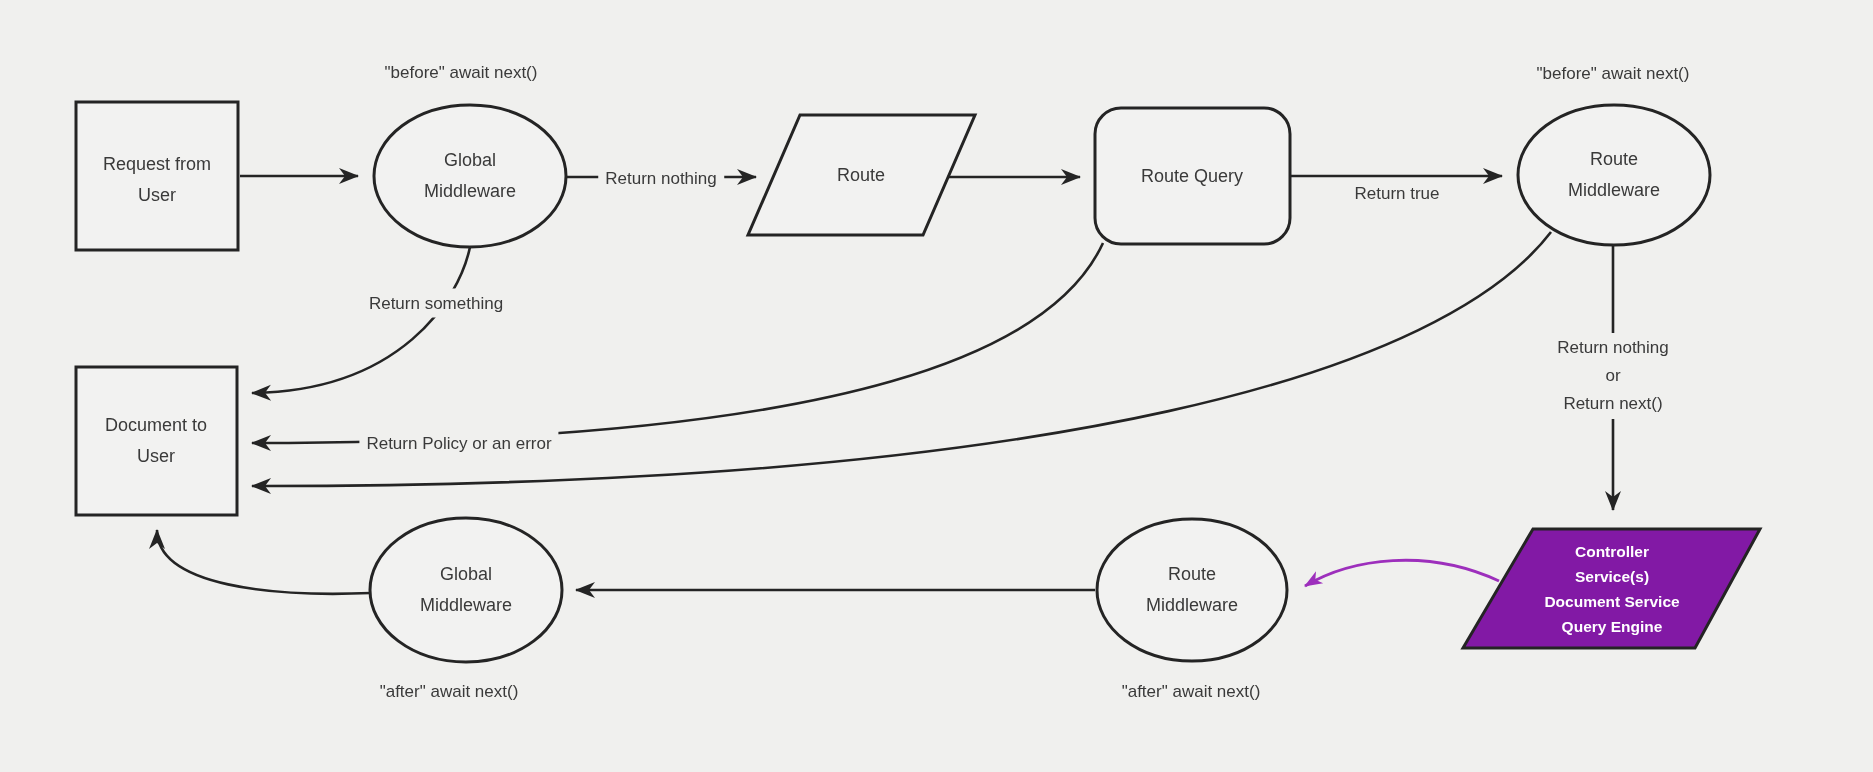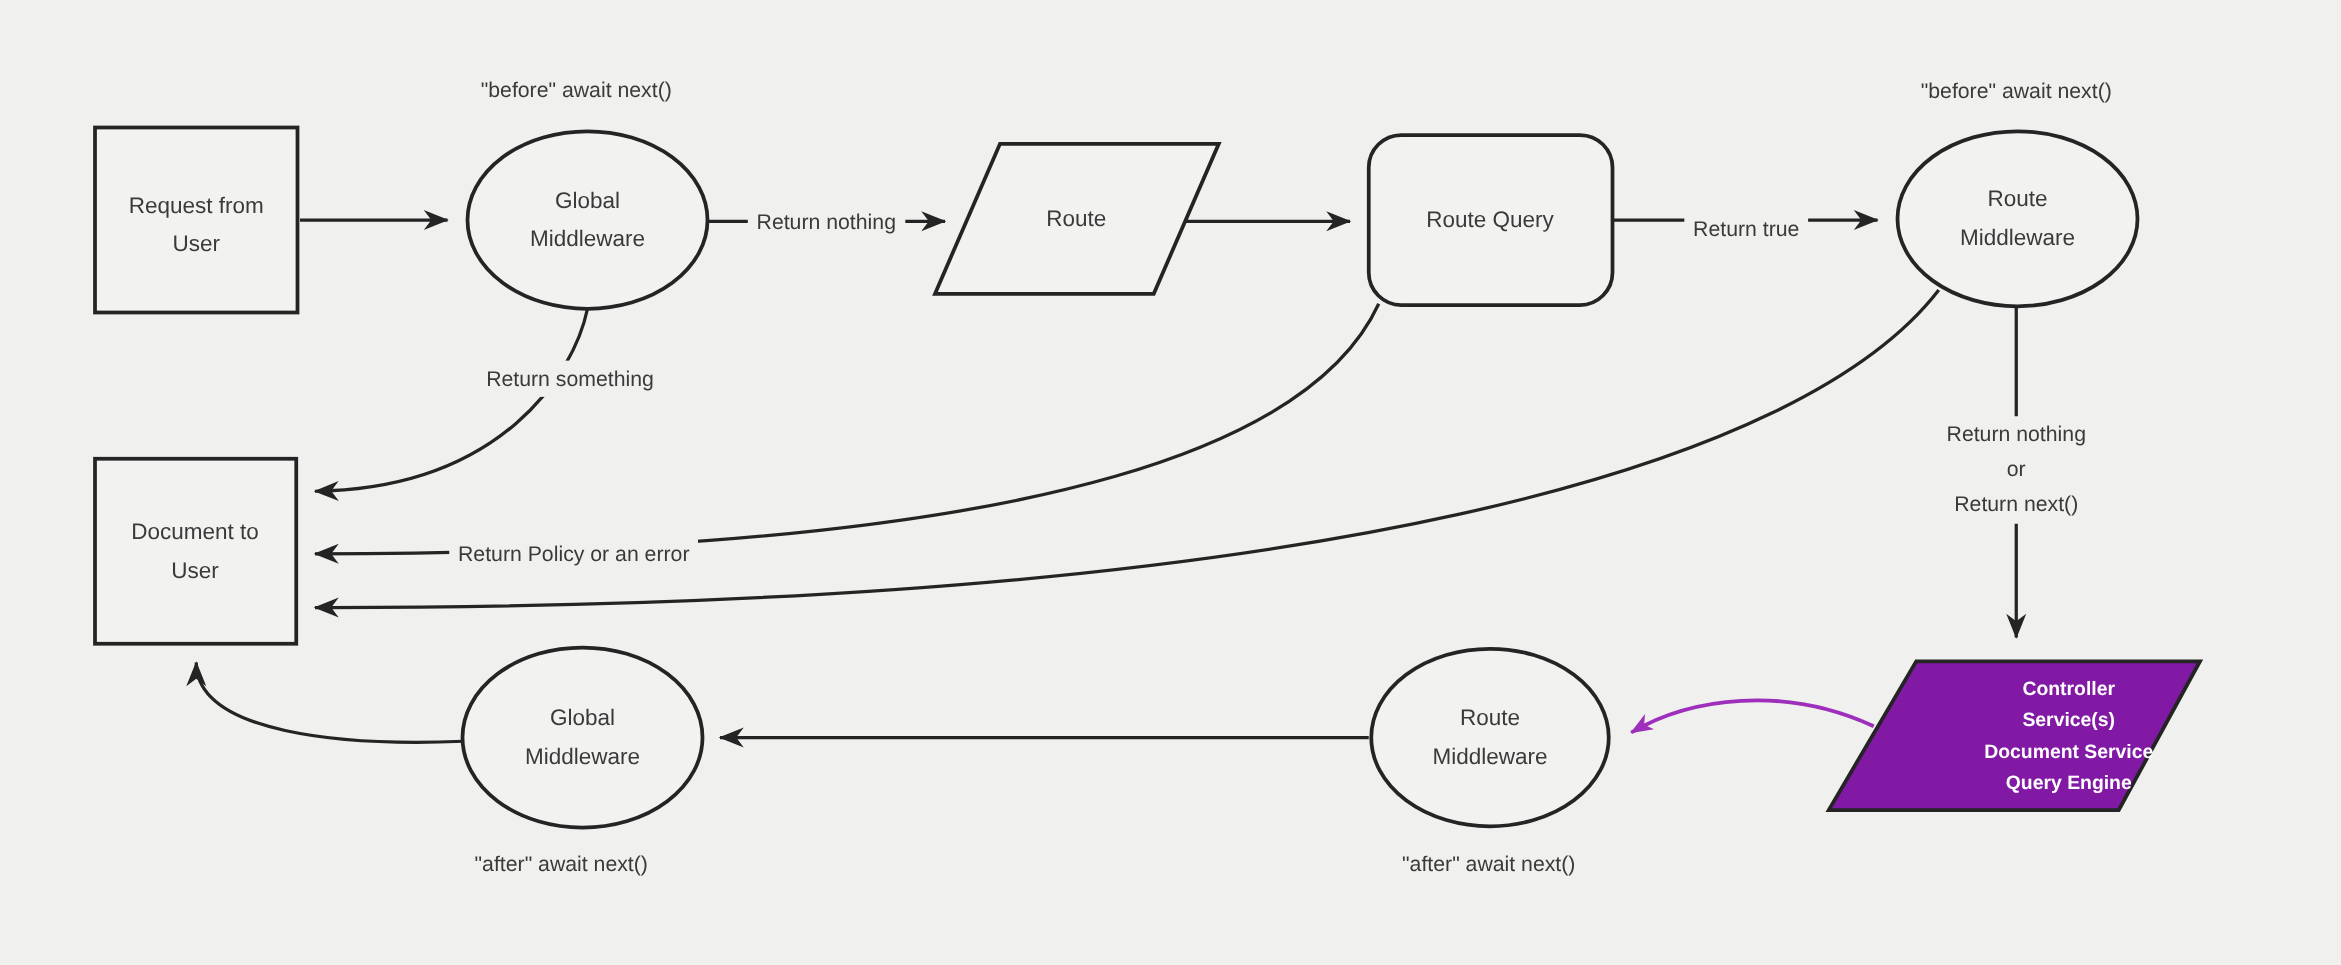--- a/index.html
+++ b/index.html
@@ -27,21 +27,20 @@
   .node-lbl{
     font-size:18px;
     line-height:31px;
     background:transparent;
   }
   .ctrl-lbl{
     color:#ffffff;
     font-weight:bold;
     font-size:15.5px;
     line-height:25px;
-    margin-left:43px;
   }
 </style>
 </head>
 <body>
 
 <div class="diagram">
 
   <svg width="1873" height="772" viewBox="0 0 1873 772">
     <defs>
       <marker id="ah" markerUnits="userSpaceOnUse" markerWidth="22" markerHeight="18" refX="20" refY="9" orient="auto">
@@ -94,22 +93,22 @@
   <div class="lbl node-lbl" style="left:1192px;top:590px">Route
 Middleware</div>
   <div class="lbl ctrl-lbl" style="left:1612px;top:589px">Controller
 Service(s)
 Document Service
 Query Engine</div>
 
   <div class="lbl edge-lbl" style="left:461px;top:72px">"before" await next()</div>
   <div class="lbl edge-lbl" style="left:1613px;top:73px">"before" await next()</div>
   <div class="lbl edge-lbl" style="left:661px;top:178px">Return nothing</div>
-  <div class="lbl edge-lbl" style="left:1397px;top:183px">Return true</div>
-  <div class="lbl edge-lbl" style="left:456px;top:303px">Return something</div>
+  <div class="lbl edge-lbl" style="left:1397px;top:193px">Return true</div>
+  <div class="lbl edge-lbl" style="left:436px;top:303px">Return something</div>
   <div class="lbl edge-lbl" style="left:459px;top:443px">Return Policy or an error</div>
   <div class="lbl edge-lbl" style="left:1613px;top:376px;line-height:28px">Return nothing
 or
 Return next()</div>
   <div class="lbl edge-lbl" style="left:449px;top:691px">"after" await next()</div>
   <div class="lbl edge-lbl" style="left:1191px;top:691px">"after" await next()</div>
 
 </div>
 
 </body></html>

